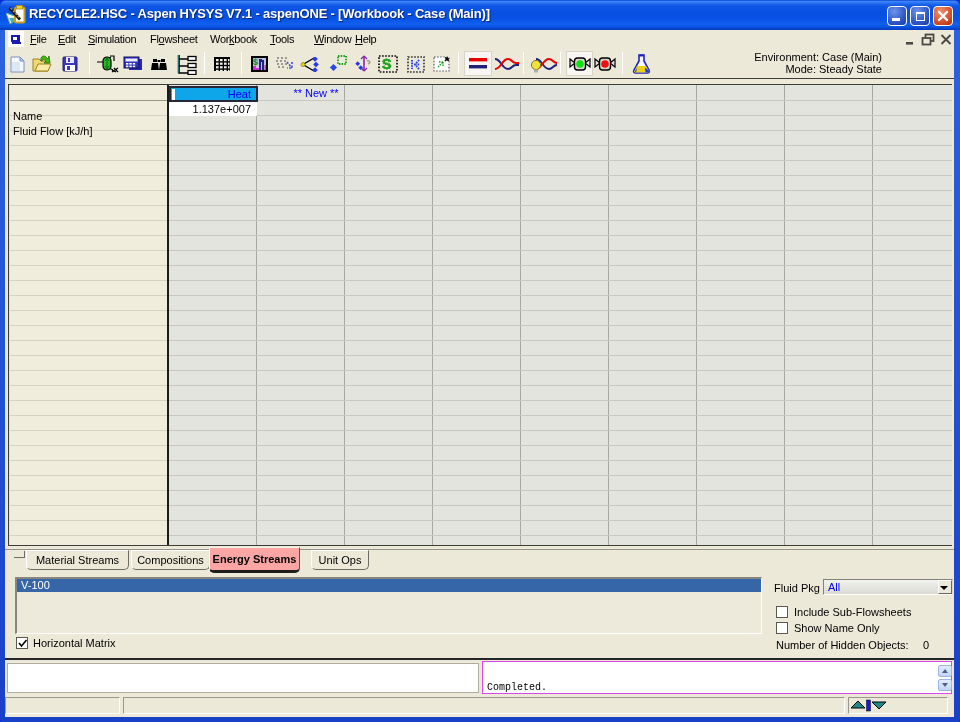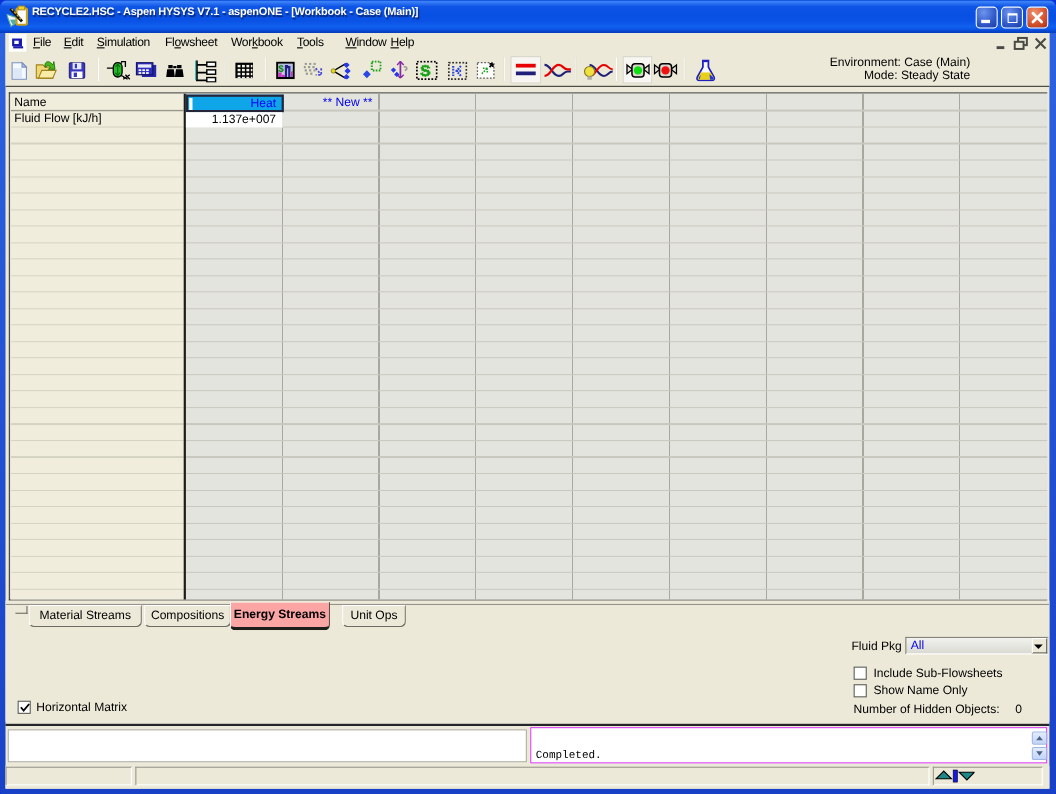--- a/index.html
+++ b/index.html
@@ -8,21 +8,21 @@
 .abs { position:absolute; }
 
 
 #frame { position:absolute; left:0; top:0; width:960px; height:722px;
   background:linear-gradient(180deg,#2D63E0,#1941C8); border-radius:8px 8px 3px 3px; }
 #client { position:absolute; left:5px; top:30px; width:949px; height:687px; background:#ECE9D8; }
 
 
 #titlebar { position:absolute; left:0; top:0; width:960px; height:30px; border-radius:7px 7px 0 0;
   background:linear-gradient(180deg,#0542D6 0%,#3E87FA 5%,#2E74F2 9%,#0E55E6 20%,#0850E2 45%,#0A53E6 65%,#1160EE 80%,#0B57E8 88%,#0845CC 95%,#053CB8 100%); }
-#titletext { position:absolute; left:29px; top:6px; font-size:10px; font-weight:bold; color:#fff;
+#titletext { position:absolute; left:29px; top:6px; font-size:13px; font-weight:bold; color:#fff;
   text-shadow:1px 1px 1px #0A246A; letter-spacing:-0.2px; }
 .capbtn { position:absolute; top:6px; width:20px; height:20px; border-radius:4px; border:1px solid #fff; }
 #btnmin  { left:887px; background:radial-gradient(circle at 35% 25%,#6E94EC,#2E58C8 60%,#1E3C9E); }
 #btnmax  { left:910px; background:radial-gradient(circle at 35% 25%,#6E94EC,#2E58C8 60%,#1E3C9E); }
 #btnclose{ left:933px; background:radial-gradient(circle at 35% 25%,#F0926E,#D4502A 60%,#A83214); }
 #btnmin::after { content:""; position:absolute; left:4px; bottom:4px; width:8px; height:3px; background:#fff; }
 #btnmax::after { content:""; position:absolute; left:4.5px; top:4.5px; width:9px; height:9px; border:1.5px solid #fff; border-top-width:2.5px; box-sizing:border-box; }
 .xg { position:absolute; left:3px; top:3px; width:12px; height:12px; }
 
 
@@ -40,21 +40,21 @@
 #envtext { position:absolute; right:72px; top:4px; text-align:right; line-height:11.5px; font-size:11px; }
 
 
 #tablewrap { position:absolute; left:8px; top:84px; width:944px; height:462px; border-left:1px solid #3c3c38; border-top:1px solid #3c3c38; border-bottom:1px solid #3c3c38; background:#E4E4DF; overflow:hidden; }
 #namecol { position:absolute; left:1px; top:0; width:159px; height:462px; background:#F0EDDC; border-right:2px solid #1c1c18;
   background-image:repeating-linear-gradient(180deg, transparent 0, transparent 14px, #D4D2C0 14px, #D4D2C0 15px); background-position:0 1px; }
 #datacol { position:absolute; left:160px; top:0; width:784px; height:462px; background:#E4E4DF;
   background-image:repeating-linear-gradient(180deg, transparent 0, transparent 14px, #C8C8BE 14px, #C8C8BE 15px),
   repeating-linear-gradient(90deg, transparent 0, transparent 87px, #A8A89E 87px, #A8A89E 88px);
   background-position:0 1px, 0 0; }
-.cell { position:absolute; height:15px; line-height:15px; white-space:nowrap; }
+.cell { position:absolute; height:15px; line-height:15px; white-space:nowrap;margin-top:23px; }
 #hname { left:4px; top:1px; }
 #hflow { left:4px; top:16px; }
 #headsep { position:absolute; left:1px; top:15px; width:157px; height:1px; background:#9a988a; }
 #heatcell { position:absolute; left:160px; top:1px; width:89px; height:16px; background:#0ea5e9; border:2px solid #26263a; }
 #heatcell .bar { position:absolute; left:1px; top:1px; width:3px; height:11px; background:#fff; }
 #heatcell .t { position:absolute; right:5px; top:0px; color:#0000F0; height:13px; line-height:13px; }
 #newcell { position:absolute; left:271px; top:1px; width:72px; text-align:center; color:#0000F0; height:15px; line-height:15px; }
 #valcell { position:absolute; left:160px; top:17px; width:88px; height:14px; background:#fff; text-align:right; padding-right:6px; line-height:14px; }
 
 
@@ -345,20 +345,23 @@
 <div id="tabstrip">
   <div id="tabline"></div>
   <div id="tabstub"></div>
   <div class="tab" id="tab1">Material Streams</div>
   <div class="tab" id="tab2">Compositions</div>
   <div class="tab" id="tab3">Energy Streams</div>
   <div class="tab" id="tab4">Unit Ops</div>
 </div>
 
 <div id="panel">
+  <div id="listbox">
+      <div id="selrow">V-100</div>
+    </div>
   <div id="fluidlbl">Fluid Pkg</div>
   <div id="combo">
       <div class="ct">All</div>
       <div class="cbtn">
         <div class="arr"></div>
       </div>
     </div>
   <div class="cb" id="cb1"></div>
     <div id="cb1lbl">Include Sub-Flowsheets</div>
   <div class="cb" id="cb2"></div>

